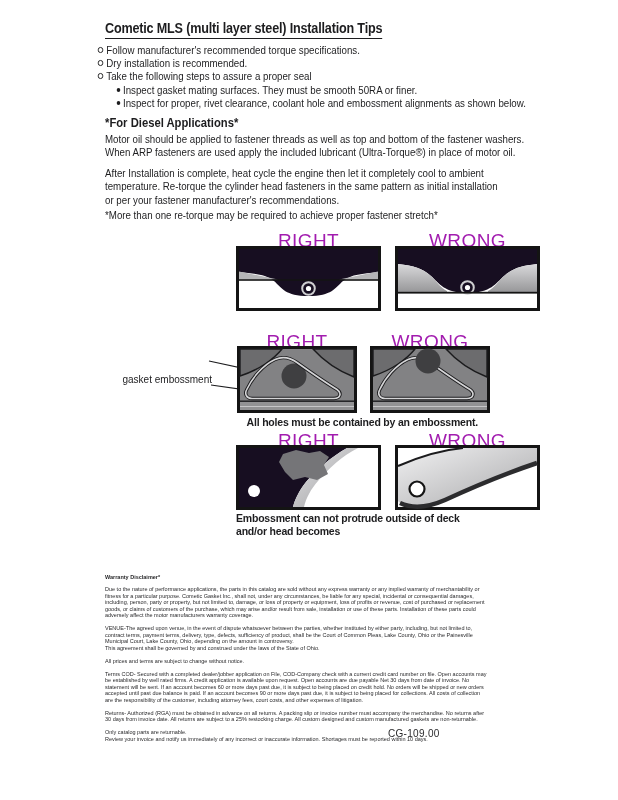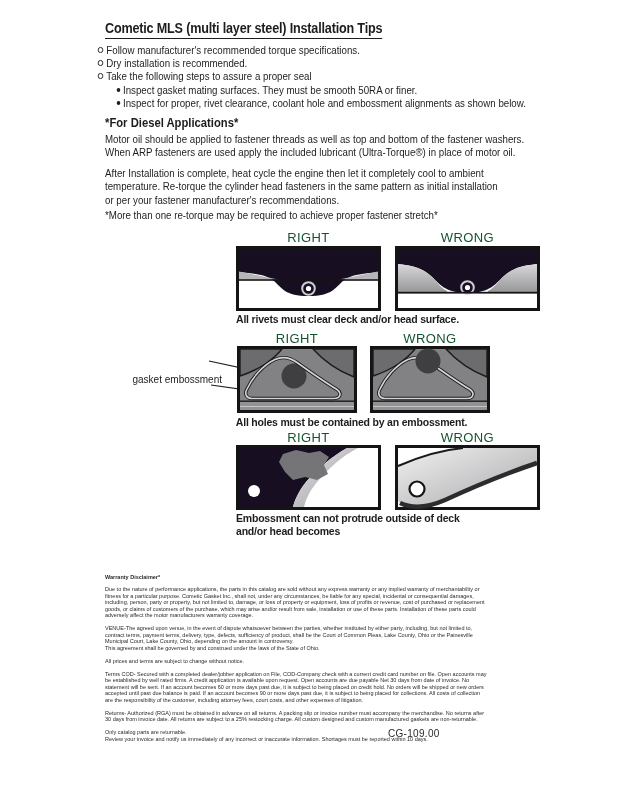--- a/index.html
+++ b/index.html
@@ -18,26 +18,26 @@
   .b { white-space:nowrap; }
   .m1 { display:inline-block; width:3.5px; height:3.5px; border:1px solid #1d1d1f; border-radius:50%; margin-right:4px; vertical-align:1.5px; }
   .sub { margin-left:21px; }
   .m2 { display:inline-block; width:4px; height:4px; background:#1d1d1f; border-radius:50%; margin-right:3px; vertical-align:1.5px; }
   .dheading { position:absolute; left:0; top:116px; margin:0; font-size:12.5px; font-weight:bold; }
   .para { position:absolute; left:0; margin:0; font-size:10.8px; line-height:13.4px; white-space:pre-line; }
   .p-oil { top:133px; }
   .p-heat { top:167px; }
   .p-retorque { top:209px; }
   
-  .dg-label { position:absolute; font-size:13px; letter-spacing:0.4px; text-align:center; color:#14532d; }
+  .dg-label { position:absolute; font-size:19px; letter-spacing:0.4px; text-align:center; color:#a21caf; }
   .dbox { position:absolute; display:block; }
   .caption { position:absolute; margin:0; font-size:10.5px; font-weight:bold; letter-spacing:-0.2px; line-height:13px; white-space:pre-line; }
   .ann { position:absolute; margin:0; font-size:10px; line-height:12px; text-align:right; white-space:pre-line; }
   .leader { position:absolute; }
-  .cap-center { text-align:center; }
+  .cap-center { text-align:right; }
   
   .fineprint {
     position:absolute; left:105px; top:574px; width:980px;
     transform:scale(0.5); transform-origin:0 0;
     font-size:11px; line-height:13px; color:#2a2a2c;
   }
   .fineprint .fp-h { margin:0 0 11px 0; font-weight:bold; }
   .fineprint p { margin:0 0 13px 0; white-space:pre-line; }
   
   .footer-code { position:absolute; left:388px; top:728px; font-size:10px; letter-spacing:0.3px; color:#2a2a2c; }
@@ -89,26 +89,25 @@
     </defs>
     <rect x="1.5" y="1.5" width="142" height="62" fill="#ffffff" stroke="#141414" stroke-width="3"></rect>
     <path d="M3,3 H142 V18 C126,20 118,22 109,30 C101,37 96,47 72.5,47 C49,47 44,37 36,30 C27,22 19,20 3,18 Z" fill="#170e21"></path>
     <path d="M3,18 C19,20 27,22 36,30 C42,36 46,42 52,45 L52,46.5 L3,46.5 Z" fill="url(#r1g)"></path>
     <path d="M142,18 C126,20 118,22 109,30 C103,36 99,42 93,45 L93,46.5 L142,46.5 Z" fill="url(#r1g)"></path>
     <circle cx="72.5" cy="41.5" r="6.3" fill="none" stroke="#cfcfd1" stroke-width="2"></circle>
     <circle cx="72.5" cy="41.5" r="2.6" fill="#ffffff"></circle>
     <rect x="3" y="45.8" width="139" height="1.8" fill="#141414"></rect>
   </svg>
 
-  <p class="caption" style="left:236px;top:313px;width:300px">All rivets must clear deck and/or head surface.</p>
 
   <div class="dg-label" style="left:237px;top:331px;width:120px">RIGHT</div>
   <div class="dg-label" style="left:370px;top:331px;width:120px">WRONG</div>
 
-  <p class="ann" style="left:94px;top:374px;width:128px">gasket embossment</p>
+  <p class="ann" style="left:84px;top:374px;width:128px">gasket embossment</p>
 
   <svg class="leader" style="left:208px;top:348px" width="92" height="50" viewBox="0 0 92 50">
     <line x1="1" y1="13" x2="84" y2="31" stroke="#1d1d1f" stroke-width="1.2"></line>
     <line x1="3" y1="37" x2="53" y2="44" stroke="#1d1d1f" stroke-width="1.2"></line>
   </svg>
 
   <svg class="dbox" style="left:237px;top:346px" width="120" height="67" viewBox="0 0 120 67">
     <rect x="1.5" y="1.5" width="117" height="64" fill="#828284" stroke="#141414" stroke-width="3"></rect>
     <path d="M3,3 L45,3 C37,13 22,24 3,30 Z" fill="#6c6c6e" stroke="#1b1b1d" stroke-width="1.4"></path>
     <path d="M117,3 L76,3 C85,13 99,24 117,31 Z" fill="#6c6c6e" stroke="#1b1b1d" stroke-width="1.4"></path>

